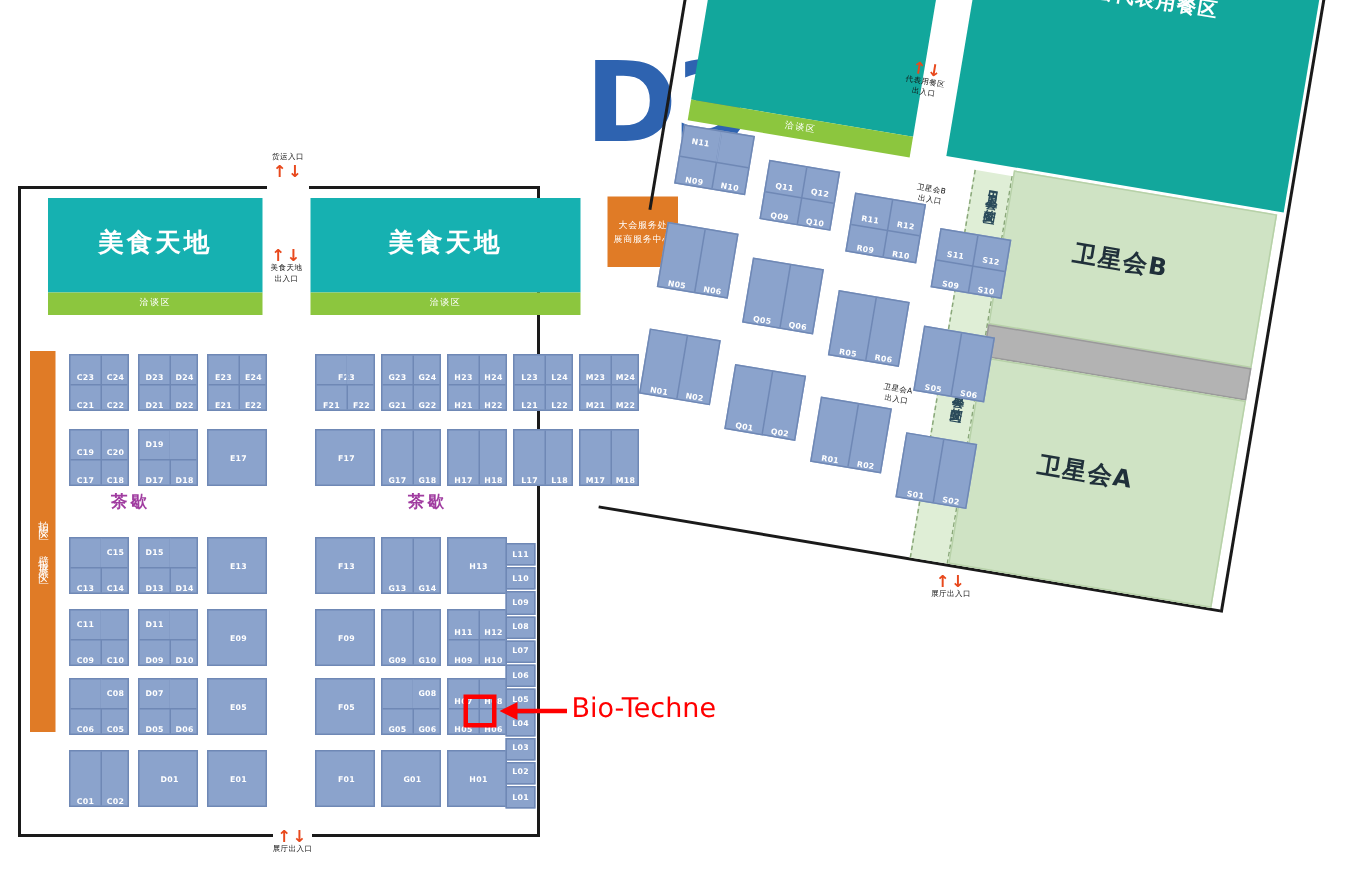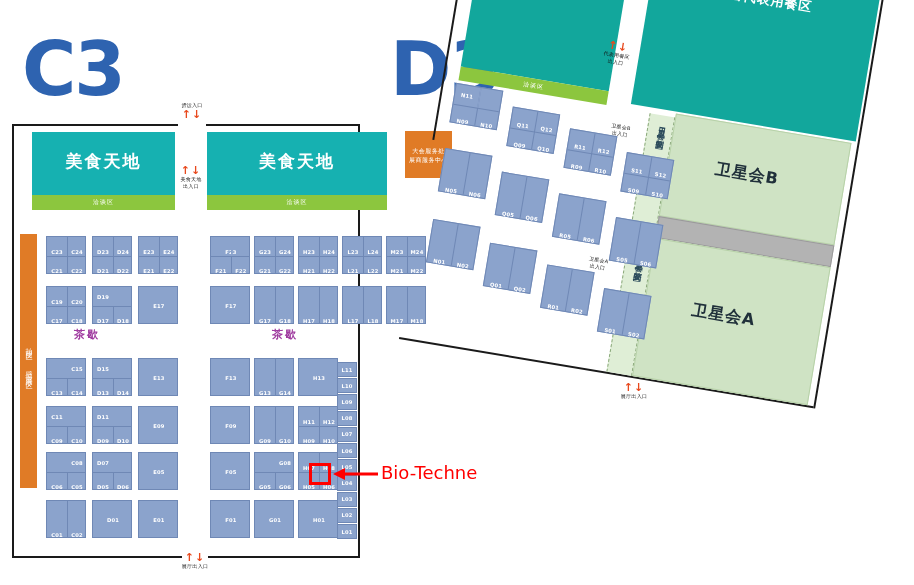--- a/index.html
+++ b/index.html
@@ -82,21 +82,20 @@
   #callout-label{position:absolute;color:#ff0000;font-size:18px;
                  font-family:"DejaVu Sans","Liberation Sans",sans-serif;
                  white-space:nowrap;}
   #callout-arrow{position:absolute;}
 </style>
 </head>
 <body>
 
 <div id="map">
 
-  <div class="hall-letter" id="hall-c3">C3</div>
   <div class="hall-letter" id="hall-d3">D3</div>
 
   <div class="hall-border" style="left:12px;top:124px;width:348px;height:434px;border-top:2px solid #1a1a1a;border-left:2px solid #1a1a1a;border-bottom:2px solid #1a1a1a;border-right:none;background:transparent;"></div>
 
   <div style="position:absolute;left:358px;top:124px;width:2px;height:220px;background:#1a1a1a;"></div>
   <div style="position:absolute;left:358px;top:344px;width:2px;height:214px;background:#1a1a1a;"></div>
   <div style="position:absolute;left:12px;top:556px;width:348px;height:2px;background:#1a1a1a;"></div>
 
   <div style="position:absolute;left:178px;top:120px;width:28px;height:10px;background:#ffffff;"></div>
 

